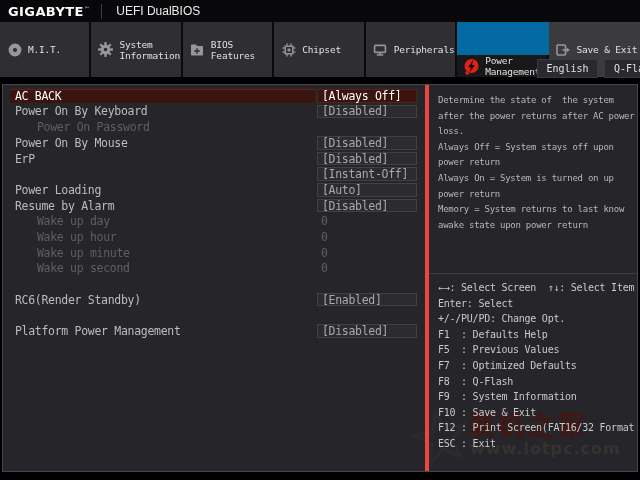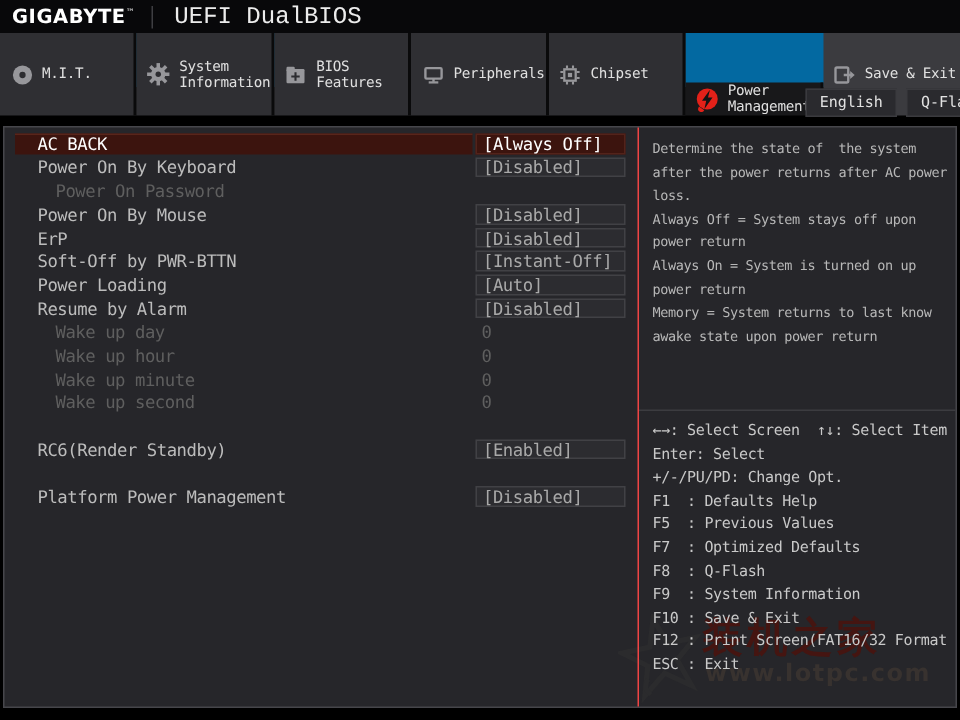--- a/index.html
+++ b/index.html
@@ -9,21 +9,21 @@
     font-family:"DejaVu Sans Mono", monospace; -webkit-font-smoothing:none;
   }
 
   
   .top-bar { position:absolute; left:0; top:0; width:640px; height:22px;
     background:#08080a; display:flex; align-items:center; }
   .brand { font-family:"DejaVu Sans", sans-serif; font-weight:bold; font-size:13px;
     color:#ffffff; letter-spacing:.4px; margin-left:8px; }
   .brand sup { font-size:6px; color:#bdbdbd; }
   .brand-divider { width:1px; height:15px; background:#3e3e42; margin-left:11px; }
-  .fw-title { font-family:Liberation Mono, monospace; font-size:16px; color:#ececec;
+  .fw-title { font-family:Liberation Sans, sans-serif; font-size:12px; color:#ececec;
     margin-left:14px; }
 
   
   .tab-bar { position:absolute; left:0; top:22px; width:640px; height:36px;
     background:#0369a1; display:grid; grid-template-columns:repeat(7,1fr); }
   .tab { display:flex; align-items:center; gap:5px; padding-left:6px;
     background:#2f2f33; border-right:2px solid #0a0a0b; cursor:default; }
   .tab:last-child { border-right:none; }
   .tab.active { background:#18181a;margin-top:33px; }
   .tab.light { background:#3b3b3f; }
@@ -36,27 +36,27 @@
     border:1px solid #3a3a3e; color:#e2e2e2; font-size:10px;
     display:flex; align-items:center; justify-content:center;margin-left:48px; }
   .btn-english { left:489px; width:61px; }
   .btn-qflash  { left:556px; width:62px; }
 
   
   .main-panel { position:absolute; left:2px; top:84px; width:636px; height:388px;
     background:#26262a; border:1px solid #46464b; }
   .left-col { position:absolute; left:0; top:0; bottom:0; width:422px; z-index:1; }
   .right-col { position:absolute; left:422px; right:0; top:0; bottom:0;
-    border-left:1px solid #ef4444; z-index:1; }
+    border-left:4px solid #ef4444; z-index:1; }
 
   
   .settings-list { padding-top:3px; }
   .srow { position:relative; height:15.7px; }
   .srow .band { position:absolute; left:7px; top:1px; width:305px; height:13.5px;
-    display:flex; align-items:center; padding-left:15px; }
+    display:flex; align-items:center; padding-left:5px; }
   .srow .slabel { font-size:11.5px; letter-spacing:-0.3px; color:#bcbcbc; white-space:pre; }
   .srow.indent .band { padding-left:27px; }
   .srow.disabled .slabel { color:#5f5f5f; }
   .srow.selected .band { background:#3c140e; border-top:1px solid #59251a; }
   .srow.selected .slabel { color:#ffffff; }
   .value-box { position:absolute; left:314px; top:1px; width:100px; height:13.5px;
     background:#2c2c30; border:1px solid #414145; color:#a9a9a9;
     font-size:11.5px; letter-spacing:-0.3px; display:flex; align-items:center;
     padding-left:4px; white-space:pre; }
   .srow.selected .value-box { background:#3c140e; color:#ffffff; border-color:#53231a; }
@@ -124,36 +124,36 @@
           <rect x="2" y="4" width="12" height="9.5" rx="0.8" fill="#97979b"></rect>
           <path d="M7.3 6.2h1.4v2.1h2.1v1.4H8.7v2.1H7.3V9.7H5.2V8.3h2.1z" fill="#2d2d31"></path>
         </svg>
       </span>
       <span class="tlabel">BIOS
 Features</span>
     </div>
     <div class="tab">
       <span class="ticon">
         <svg width="16" height="16" viewBox="0 0 16 16">
+          <rect x="4.2" y="4.2" width="7.6" height="7.6" fill="none" stroke="#97979b" stroke-width="1.5"></rect>
+          <rect x="6.6" y="6.6" width="2.8" height="2.8" fill="#97979b"></rect>
+          <path d="M6 1.6v2 M10 1.6v2 M6 12.4v2 M10 12.4v2 M1.6 6h2 M1.6 10h2 M12.4 6h2 M12.4 10h2" stroke="#97979b" stroke-width="1.4"></path>
+        </svg>
+      </span>
+      <span class="tlabel">Chipset</span>
+    </div>
+    <div class="tab">
+      <span class="ticon">
+        <svg width="16" height="16" viewBox="0 0 16 16">
           <rect x="2.6" y="3.4" width="10.8" height="7" rx="0.8" fill="none" stroke="#97979b" stroke-width="1.6"></rect>
           <rect x="7.2" y="10.4" width="1.6" height="2.2" fill="#97979b"></rect>
           <rect x="4.8" y="12.2" width="6.4" height="1.5" fill="#97979b"></rect>
         </svg>
       </span>
       <span class="tlabel">Peripherals</span>
-    </div>
-    <div class="tab">
-      <span class="ticon">
-        <svg width="16" height="16" viewBox="0 0 16 16">
-          <rect x="4.2" y="4.2" width="7.6" height="7.6" fill="none" stroke="#97979b" stroke-width="1.5"></rect>
-          <rect x="6.6" y="6.6" width="2.8" height="2.8" fill="#97979b"></rect>
-          <path d="M6 1.6v2 M10 1.6v2 M6 12.4v2 M10 12.4v2 M1.6 6h2 M1.6 10h2 M12.4 6h2 M12.4 10h2" stroke="#97979b" stroke-width="1.4"></path>
-        </svg>
-      </span>
-      <span class="tlabel">Chipset</span>
     </div>
     <div class="tab active">
       <span class="ticon">
         <svg width="17" height="17" viewBox="0 0 17 17">
           <path d="M3 13 q-1.5 2.5 0.5 3.5 q2 0.8 3-1" fill="#e32119"></path>
           <circle cx="8.5" cy="8" r="7" fill="#e32119"></circle>
           <path d="M10.3 1.8 5 9.2h2.8L6.6 14.6 12 7h-3z" fill="#141414"></path>
         </svg>
       </span>
       <span class="tlabel">Power
@@ -210,23 +210,20 @@
           </div>
           <div class="value-box">[Disabled]</div>
         </div>
         <div class="srow">
           <div class="band">
             <span class="slabel">ErP</span>
           </div>
           <div class="value-box">[Disabled]</div>
         </div>
         <div class="srow">
-          <div class="band">
-            <span class="slabel">Soft-Off by PWR-BTTN</span>
-          </div>
           <div class="value-box">[Instant-Off]</div>
         </div>
         <div class="srow">
           <div class="band">
             <span class="slabel">Power Loading</span>
           </div>
           <div class="value-box">[Auto]</div>
         </div>
         <div class="srow">
           <div class="band">

